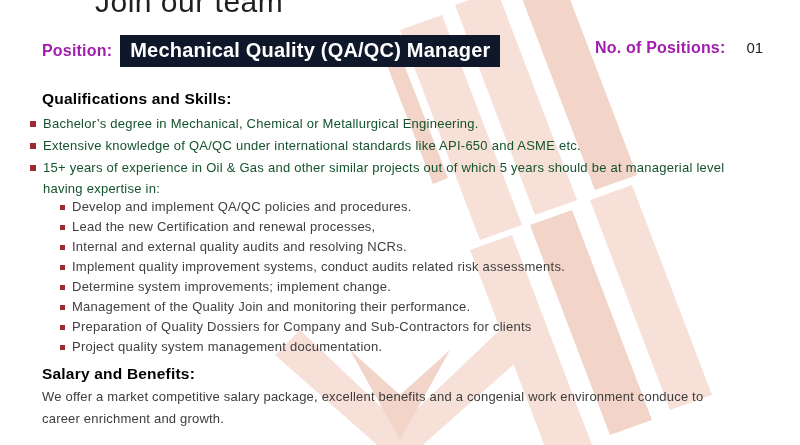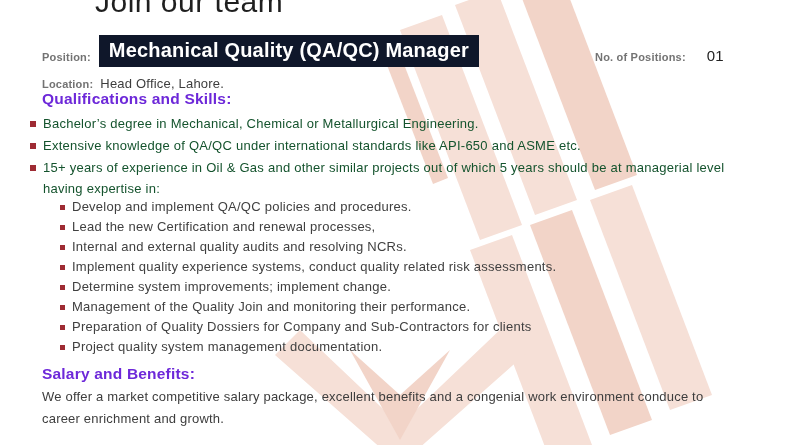--- a/index.html
+++ b/index.html
@@ -14,37 +14,37 @@
   .watermark{position:absolute;top:0;left:0;width:800px;height:445px;pointer-events:none;}
   .content{position:absolute;top:0;left:0;width:800px;height:445px;}
 
   .page-title{
     position:absolute;left:95px;top:-15px;
     font-size:30px;font-weight:500;color:#1f1f1f;letter-spacing:0.5px;
     white-space:nowrap;
   }
 
   .row-position{position:absolute;left:42px;top:35px;display:flex;align-items:center;}
-  .field-label{font-size:11px;font-weight:700;color:#737373;letter-spacing:0.2px;margin-top:12px;}
+  .field-label{font-size:16px;font-weight:700;color:#a21caf;letter-spacing:0.2px;}
   .position-badge{
     margin-left:8px;
     background:#0f172a;color:#ffffff;
     font-size:20px;font-weight:700;letter-spacing:0.2px;
     padding:4px 10px 5px 10px;
     white-space:nowrap;
   }
   .positions-count{position:absolute;left:595px;top:39px;display:flex;align-items:baseline;gap:15px;}
   .positions-count .count-value{margin-left:6px;font-size:15px;font-weight:500;color:#222222;}
 
   .row-location{position:absolute;left:42px;top:66px;display:flex;align-items:baseline;}
   .row-location .location-value{margin-left:7px;font-size:13px;color:#3d3d3d;letter-spacing:0.2px;}
 
   .section-heading{
     position:absolute;left:42px;
-    font-size:15.5px;font-weight:700;color:#6d28d9;letter-spacing:0.2px;
+    font-size:15.5px;font-weight:700;color:#000000;letter-spacing:0.2px;
   }
   .qual-heading{top:90px;}
   .salary-heading{top:365px;}
 
   ul.plain{list-style:none;margin:0;padding:0;}
 
   .main-bullets{position:absolute;left:30px;top:113px;width:706px;}
   .main-bullets li{
     position:relative;
     padding-left:13px;
@@ -99,24 +99,20 @@
     <div class="row-position">
       <span class="field-label">Position:</span>
       <span class="position-badge">Mechanical Quality (QA/QC) Manager</span>
     </div>
 
     <div class="positions-count">
       <span class="field-label">No. of Positions:</span>
       <span class="count-value">01</span>
     </div>
 
-    <div class="row-location">
-      <span class="field-label">Location:</span>
-      <span class="location-value">Head Office, Lahore.</span>
-    </div>
 
     <div class="section-heading qual-heading">Qualifications and Skills:</div>
 
     <ul class="plain main-bullets">
 
         <li>
           <span>Bachelor’s degree in Mechanical, Chemical or Metallurgical Engineering.</span>
         </li>
 
         <li>
@@ -136,21 +132,21 @@
 
         <li>
           <span>Lead the new Certification and renewal processes,</span>
         </li>
 
         <li>
           <span>Internal and external quality audits and resolving NCRs.</span>
         </li>
 
         <li>
-          <span>Implement quality experience systems, conduct quality related risk assessments.</span>
+          <span>Implement quality improvement systems, conduct audits related risk assessments.</span>
         </li>
 
         <li>
           <span>Determine system improvements; implement change.</span>
         </li>
 
         <li>
           <span>Management of the Quality Join and monitoring their performance.</span>
         </li>
 

